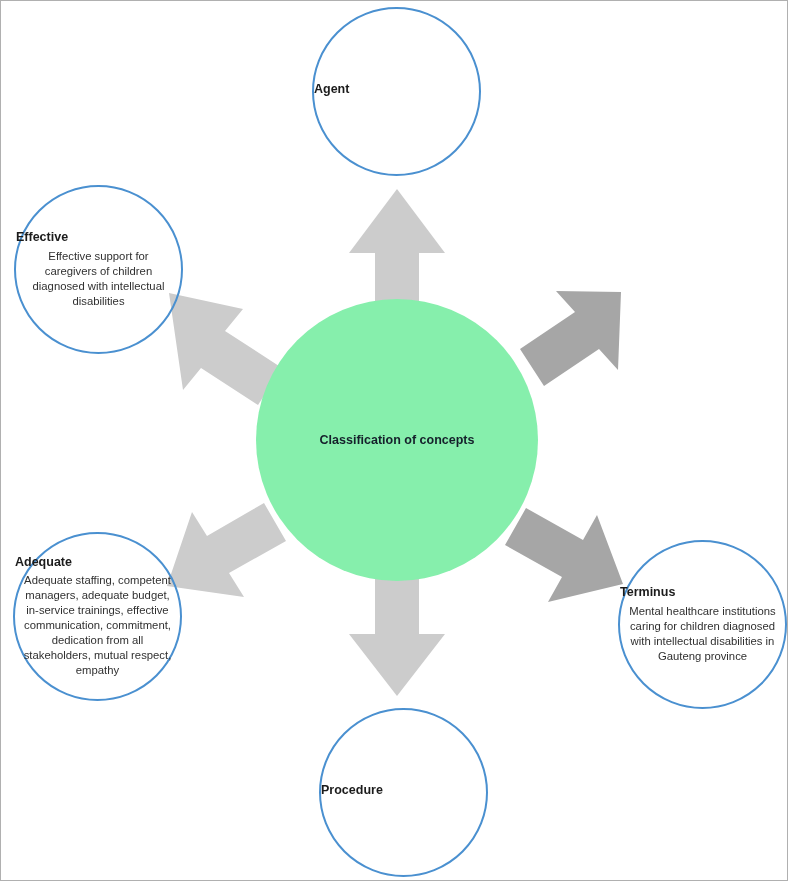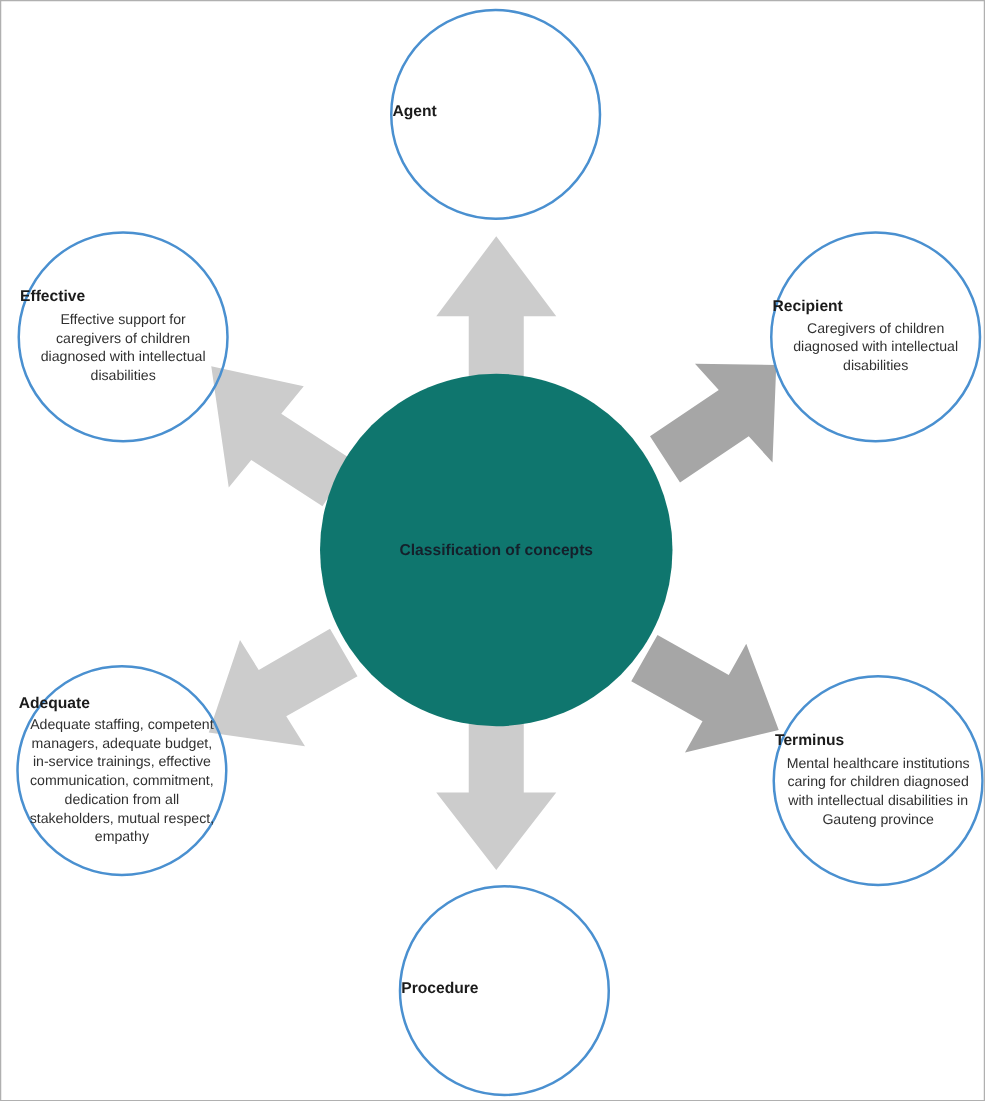--- a/index.html
+++ b/index.html
@@ -52,21 +52,21 @@
     line-height: 1.33;
     padding: 0 6px;
   }
   #center-node {
     position: absolute;
     left: 255px;
     top: 298px;
     width: 282px;
     height: 282px;
     border-radius: 50%;
-    background: #0f766e;
+    background: #86efac;
     display: flex;
     align-items: center;
     justify-content: center;
     text-align: center;
     z-index: 2;
   }
   #center-node .center-label {
     font-weight: bold;
     font-size: 12.5px;
     color: #15202b;
@@ -104,24 +104,20 @@
   </svg>
 
   <div id="center-node">
     <span class="center-label">Classification of concepts</span>
   </div>
 
   <div class="node" id="node-agent">
     <div class="node-title">Agent</div>
   </div>
 
-  <div class="node" id="node-recipient">
-    <div class="node-title">Recipient</div>
-    <div class="node-body">Caregivers of children diagnosed with intellectual disabilities</div>
-  </div>
 
   <div class="node" id="node-context">
     <div class="node-title">Terminus</div>
     <div class="node-body">Mental healthcare institutions caring for children diagnosed with intellectual disabilities in Gauteng province</div>
   </div>
 
   <div class="node" id="node-procedure">
     <div class="node-title">Procedure</div>
   </div>
 

